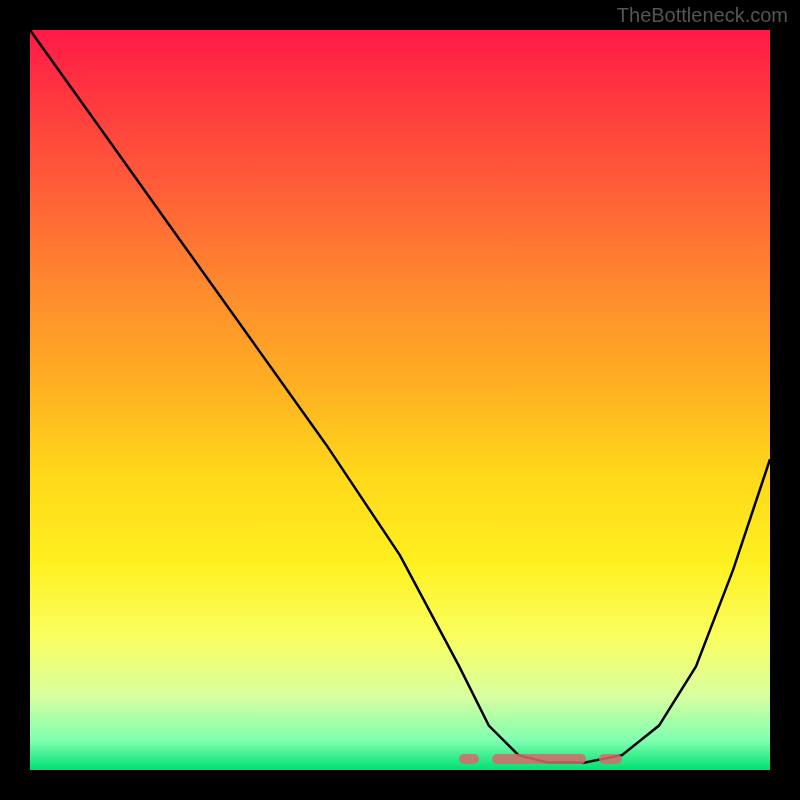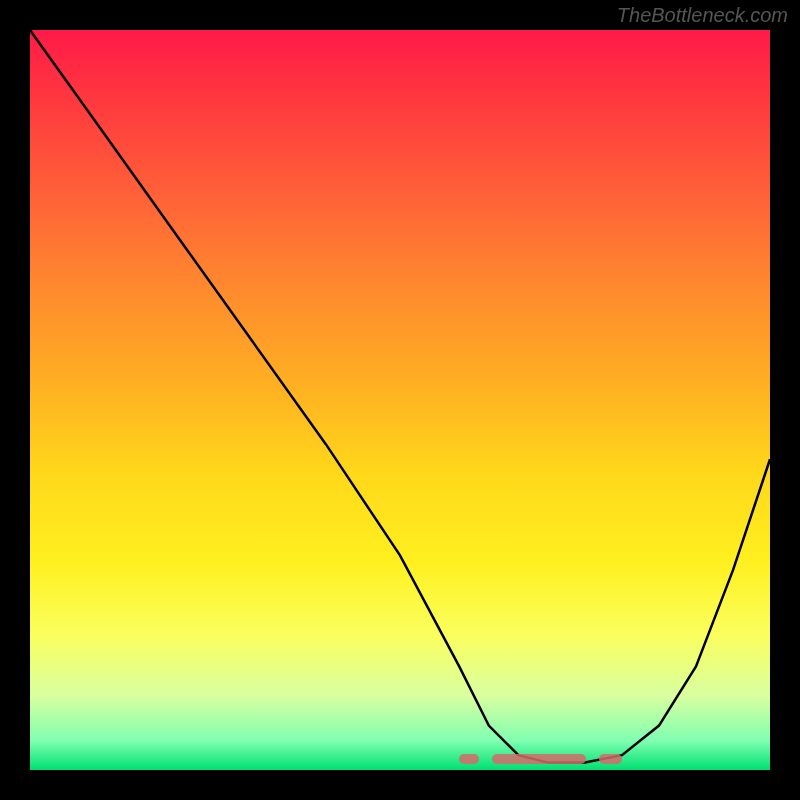--- a/index.html
+++ b/index.html
@@ -11,21 +11,20 @@
     font-family: Arial, sans-serif;
   }
   .watermark {
     position: absolute;
     top: 4px;
     right: 12px;
     color: #555;
     font-size: 20px;
     font-weight: 500;
     z-index: 10;
-    font-style: italic;
   }
   .plot-area {
     position: absolute;
     left: 30px;
     top: 30px;
     width: 740px;
     height: 740px;
     overflow: hidden;
   }
   .gradient-bg {

